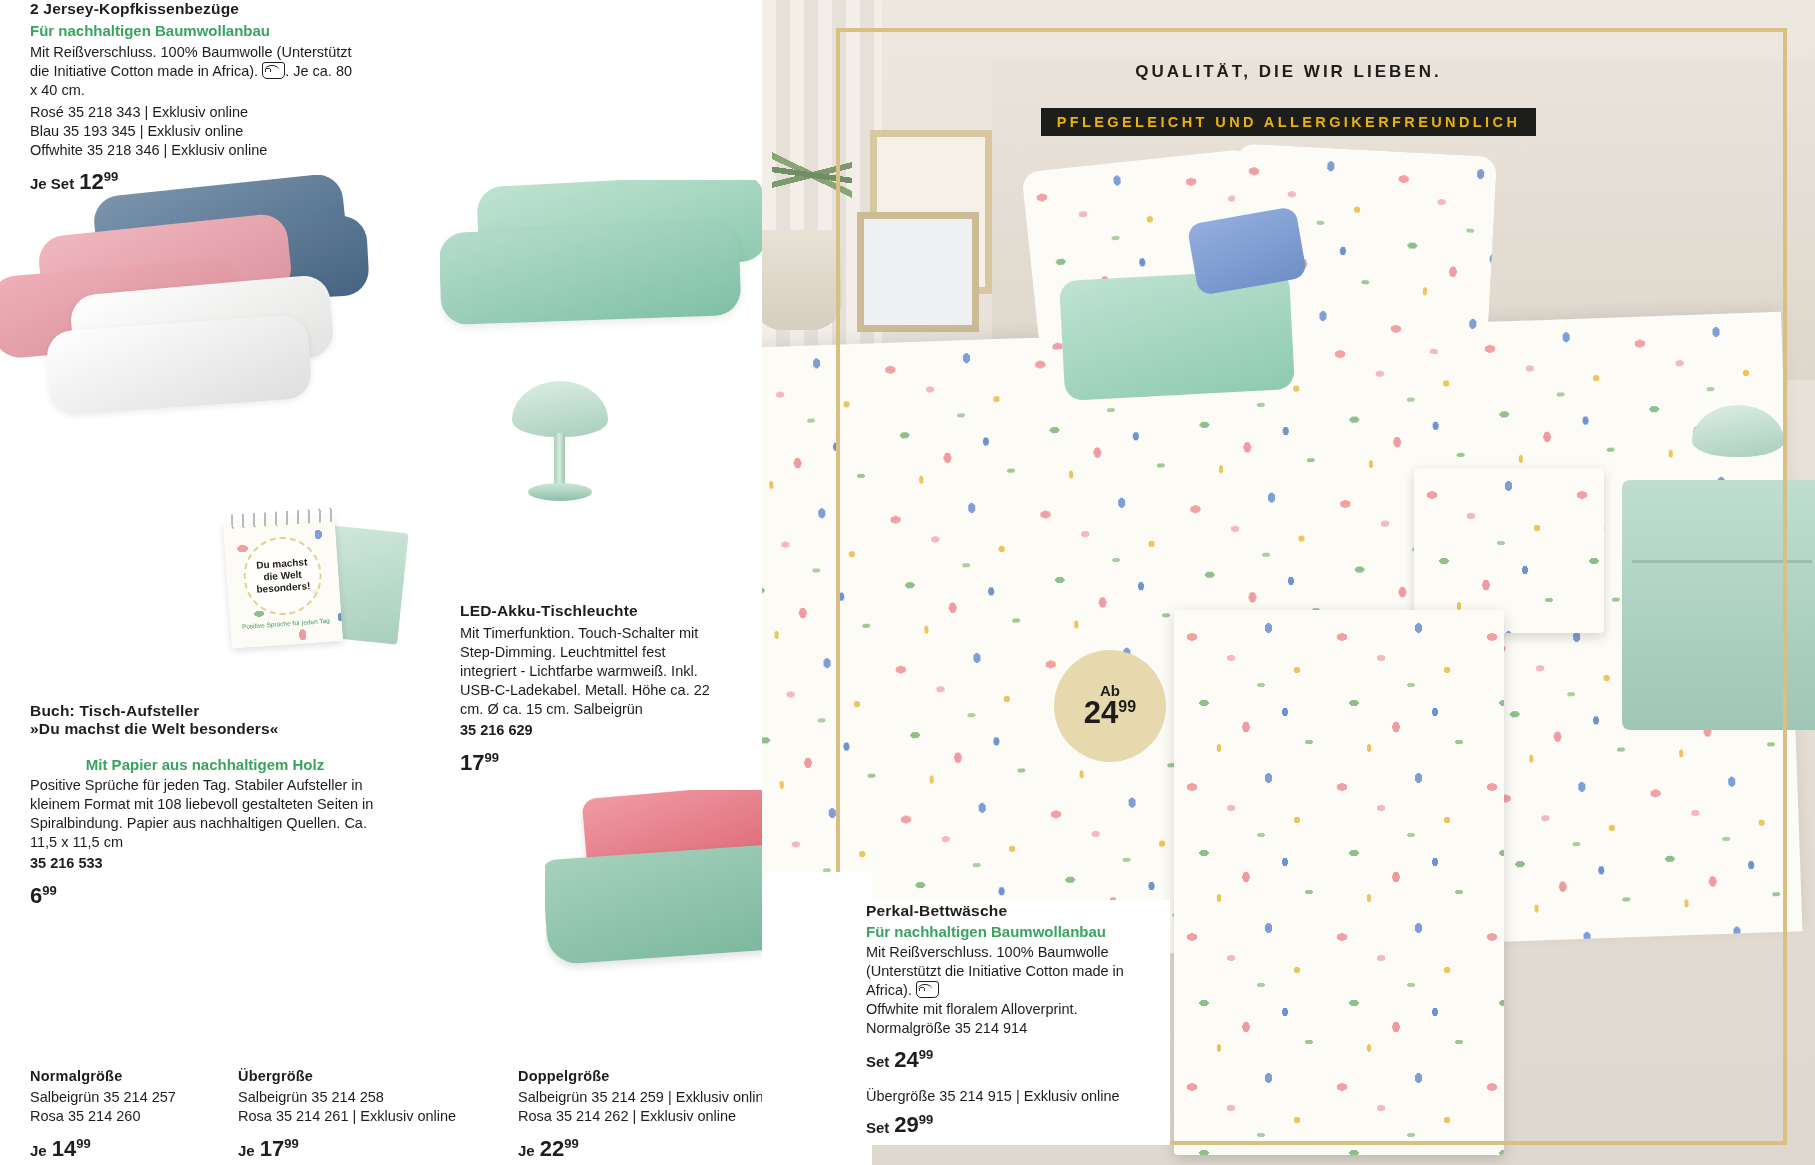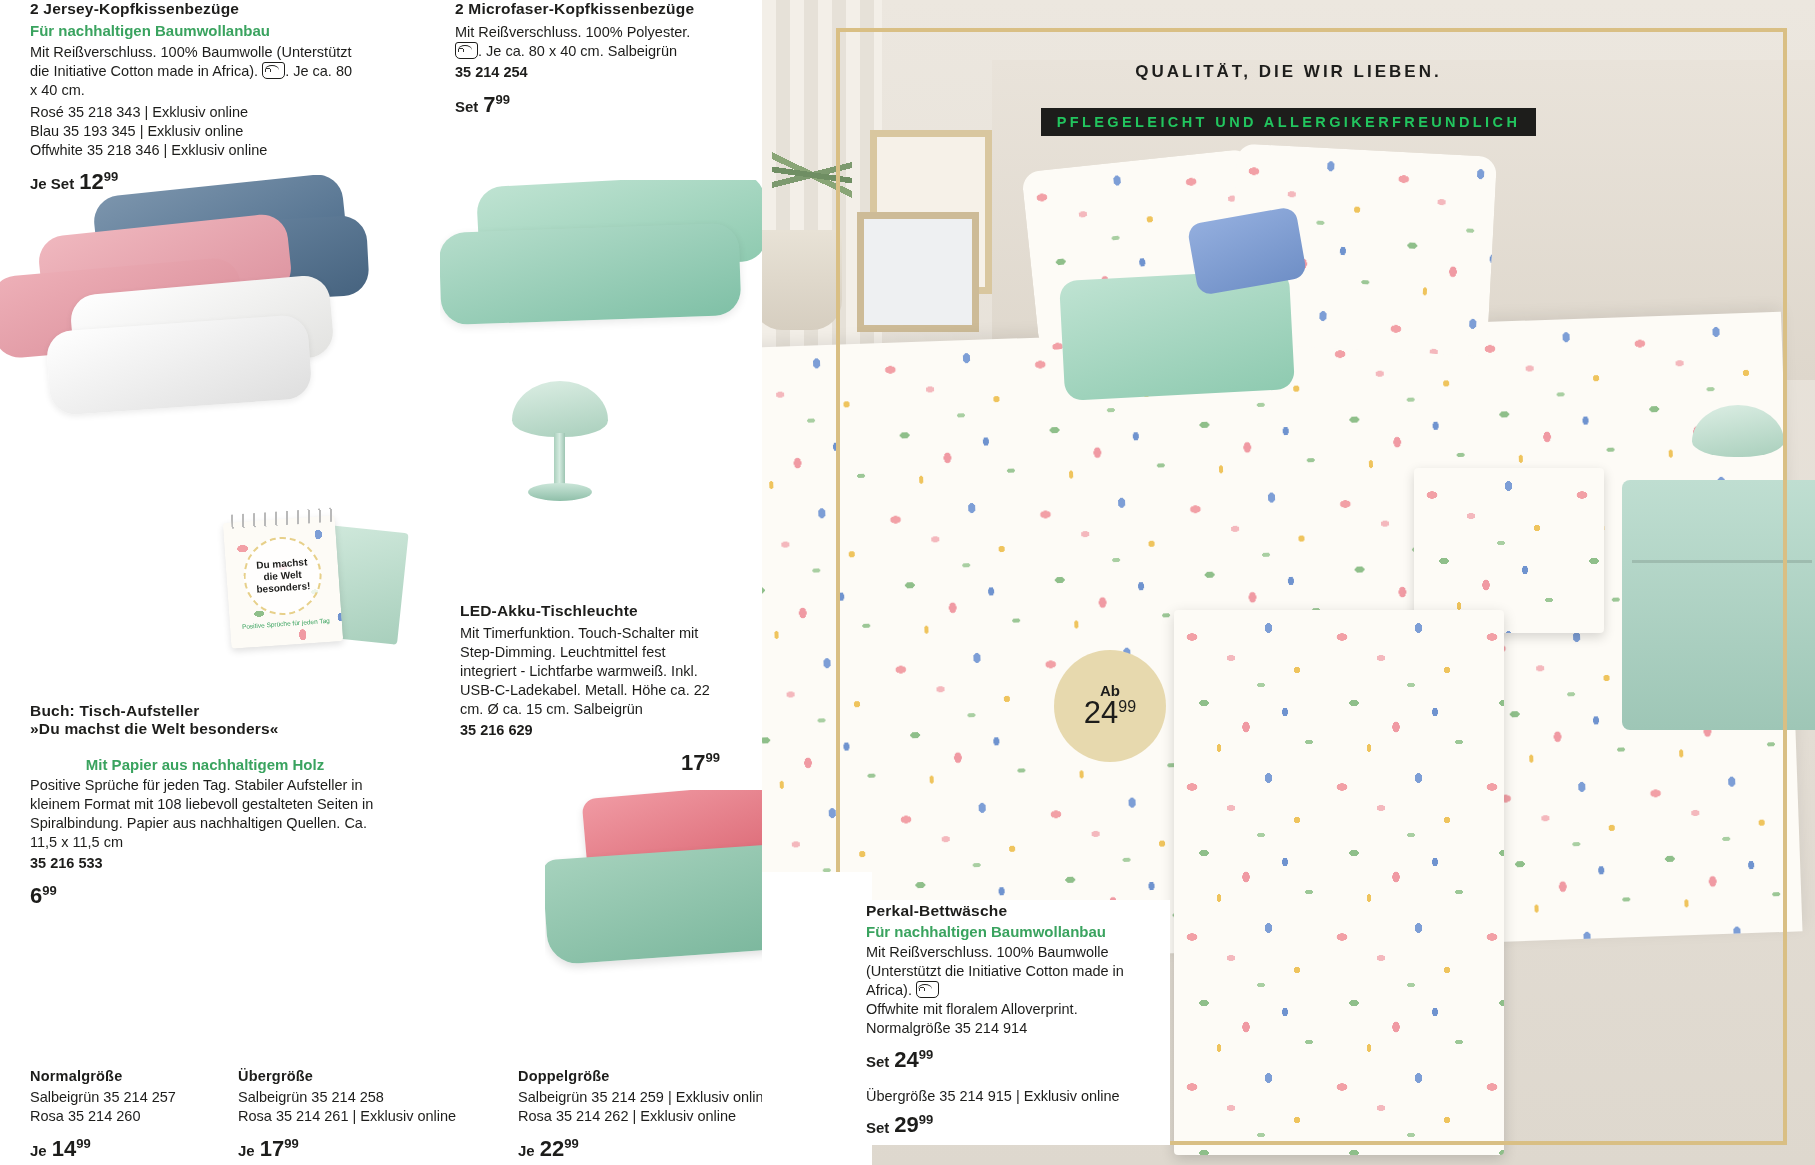--- a/index.html
+++ b/index.html
@@ -44,24 +44,24 @@
   
   .book-card{position:absolute;border-radius:4px;}
 
   
   .sheet{position:absolute;border-radius:14px 14px 30px 30px;}
 
   
   .hero{position:absolute;left:762px;top:0;width:1053px;height:1165px;overflow:hidden;background:#e9e4dc;}
   .hero-frame{position:absolute;left:74px;top:28px;right:28px;bottom:20px;border:4px solid #d9bf84;pointer-events:none;}
   .qual-line{position:absolute;left:0;right:0;text-align:center;font-weight:bold;letter-spacing:3px;color:#1d1d1b;}
-  .pfl{display:inline-block;background:#1d1d1b;color:#22c55e;font-size:14.5px;letter-spacing:3.4px;padding:6px 16px;font-weight:bold;}
+  .pfl{display:inline-block;background:#1d1d1b;color:#eab308;font-size:14.5px;letter-spacing:3.4px;padding:6px 16px;font-weight:bold;}
   .badge{position:absolute;width:112px;height:112px;border-radius:50%;background:#e7d9ae;display:flex;flex-direction:column;align-items:center;justify-content:center;}
   .badge .ab{font-size:15px;font-weight:bold;margin-bottom:-4px;}
-  .badge .val{font-size:31px;font-weight:normal;}
+  .badge .val{font-size:31px;font-weight:bold;}
   .badge .val sup{font-size:16px;}
 
   
   .floral{
     background-color:#fdfbf6;
     background-image:
       radial-gradient(ellipse 9px 6px at 12% 18%, #f2a0a6 0 60%, transparent 62%),
       radial-gradient(ellipse 7px 5px at 38% 32%, #f4b8bd 0 60%, transparent 62%),
       radial-gradient(ellipse 6px 8px at 63% 12%, #7d9ed6 0 60%, transparent 62%),
       radial-gradient(ellipse 5px 5px at 82% 40%, #efc45d 0 60%, transparent 62%),
@@ -98,46 +98,37 @@
 
   <div class="photo" style="left:0px;top:175px;width:420px;height:250px;">
     <div class="pillow" style="left:95px;top:10px;width:250px;height:78px;background:linear-gradient(160deg,#7c95ad,#4e6d8b);transform:rotate(-6deg);"></div>
     <div class="pillow" style="left:128px;top:46px;width:240px;height:80px;background:linear-gradient(160deg,#6e8aa5,#46637f);transform:rotate(-3deg);"></div>
     <div class="pillow" style="left:40px;top:50px;width:250px;height:80px;background:linear-gradient(160deg,#f0b8bf,#dd94a0);transform:rotate(-6deg);"></div>
     <div class="pillow" style="left:-8px;top:92px;width:250px;height:82px;background:linear-gradient(160deg,#eeb0b8,#d98d99);transform:rotate(-5deg);"></div>
     <div class="pillow" style="left:72px;top:110px;width:260px;height:82px;background:linear-gradient(160deg,#ffffff,#e2e2e0);transform:rotate(-5deg);box-shadow:0 2px 6px rgba(0,0,0,.08);"></div>
     <div class="pillow" style="left:48px;top:148px;width:262px;height:84px;background:linear-gradient(160deg,#ffffff,#dedede);transform:rotate(-4deg);box-shadow:0 2px 6px rgba(0,0,0,.08);"></div>
   </div>
 
-  <div class="t" style="left:455px;top:0px;width:290px;">
-    <div class="hd">2 Microfaser-Kopfkissenbezüge</div>
-    <div class="body" style="margin-top:5px;">Mit Reißverschluss. 100% Polyester.</div>
-    <div class="body"><span class="wash"></span><span>. Je ca. 80 x 40 cm. Salbeigrün</span></div>
-    <div class="artno" style="font-weight:bold;margin-top:2px;">35 214 254</div>
-    <div class="price" style="margin-top:10px;">
-      <span class="lbl">Set</span><span>7</span><span class="sup">99</span>
-    </div>
-  </div>
 
   <div class="photo" style="left:440px;top:180px;width:420px;height:160px;">
     <div class="pillow" style="left:38px;top:0px;width:288px;height:88px;background:linear-gradient(165deg,#bfe3d2,#8ecab0);transform:rotate(-3deg);"></div>
     <div class="pillow" style="left:0px;top:48px;width:300px;height:92px;background:linear-gradient(165deg,#b5ddcb,#7fc0a6);transform:rotate(-2deg);box-shadow:0 3px 8px rgba(0,0,0,.09);"></div>
   </div>
 
   <div class="photo" style="left:490px;top:375px;width:150px;height:140px;">
     <div class="lamp-shade" style="left:22px;top:6px;width:96px;height:56px;background:linear-gradient(170deg,#dceee4,#a9cfbc);"></div>
     <div class="lamp-stem" style="left:64px;top:58px;width:11px;height:58px;background:linear-gradient(90deg,#a9cfbc,#d5ebe0,#9dc5b2);"></div>
     <div class="lamp-base" style="left:38px;top:108px;width:64px;height:18px;background:linear-gradient(180deg,#cbe6d9,#8fbfa9);"></div>
   </div>
 
   <div class="t" style="left:460px;top:602px;width:260px;">
     <div class="hd">LED-Akku-Tischleuchte</div>
     <div class="body" style="margin-top:4px;">Mit Timerfunktion. Touch-Schalter mit Step-Dimming. Leuchtmittel fest integriert - Lichtfarbe warmweiß. Inkl. USB-C-Ladekabel. Metall. Höhe ca. 22 cm. Ø ca. 15 cm. Salbeigrün</div>
     <div class="artno" style="font-weight:bold;margin-top:2px;">35 216 629</div>
-    <div class="price" style="margin-top:10px;text-align:right;">
+    <div class="price" style="margin-top:10px;">
       <span>17</span><span class="sup">99</span>
     </div>
   </div>
 
   <div class="photo" style="left:215px;top:505px;width:210px;height:175px;">
     <div class="book-card" style="left:110px;top:24px;width:78px;height:112px;background:linear-gradient(160deg,#cfe8db,#a8cfbc);transform:rotate(6deg);"></div>
     <div class="book-card floral" style="left:12px;top:14px;width:112px;height:126px;transform:rotate(-4deg);box-shadow:0 3px 7px rgba(0,0,0,.12);"></div>
     <div style="position:absolute;left:12px;top:14px;width:112px;height:126px;transform:rotate(-4deg);display:flex;flex-direction:column;align-items:center;justify-content:center;">
       <div style="width:74px;height:74px;border-radius:50%;border:2px dashed #e7d08a;display:flex;flex-direction:column;align-items:center;justify-content:center;background:rgba(255,255,255,.78);">
         <span style="font-size:10px;font-weight:bold;line-height:12px;text-align:center;">Du machst</span>

